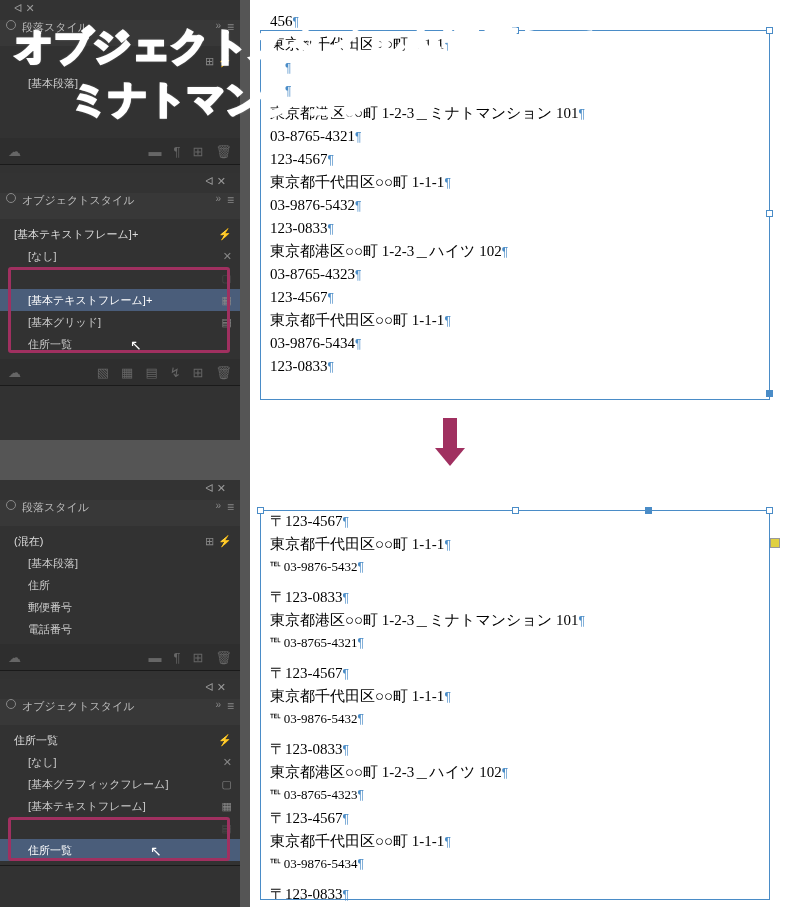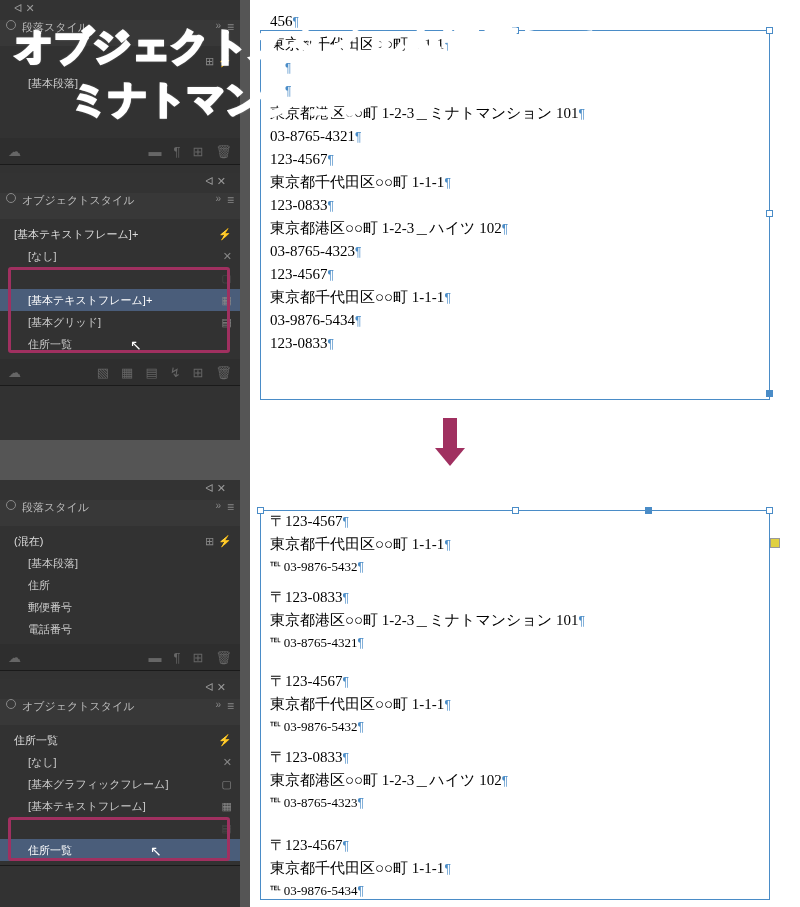--- a/index.html
+++ b/index.html
@@ -129,20 +129,21 @@
   <div class="doc-area" style="height:560px">
     <div id="doc1">
         <div class="line">456<span class="para-mark">¶</span></div>
         <div class="line">東京都千代田区○○町 1-1-1<span class="para-mark">¶</span></div>
         <div class="line">　<span class="para-mark">¶</span></div>
         <div class="line">　<span class="para-mark">¶</span></div>
         <div class="line">東京都港区○○町 1-2-3＿ミナトマンション 101<span class="para-mark">¶</span></div>
         <div class="line">03-8765-4321<span class="para-mark">¶</span></div>
         <div class="line">123-4567<span class="para-mark">¶</span></div>
         <div class="line">東京都千代田区○○町 1-1-1<span class="para-mark">¶</span></div>
+        <div class="line">03-9876-5432<span class="para-mark">¶</span></div>
         <div class="line">123-0833<span class="para-mark">¶</span></div>
         <div class="line">東京都港区○○町 1-2-3＿ハイツ 102<span class="para-mark">¶</span></div>
         <div class="line">03-8765-4323<span class="para-mark">¶</span></div>
         <div class="line">123-4567<span class="para-mark">¶</span></div>
         <div class="line">東京都千代田区○○町 1-1-1<span class="para-mark">¶</span></div>
         <div class="line">03-9876-5434<span class="para-mark">¶</span></div>
         <div class="line">123-0833<span class="para-mark">¶</span></div>
       </div>
     <div class="frame-border" style="left:10px;top:30px;width:510px;height:370px"></div>
     <div class="handle" style="left:262px;top:27px"></div>
@@ -234,27 +235,27 @@
       </div>
     </div>
   </div>
   <div class="doc-area" style="height:427px;padding-top:30px">
     <div id="doc2">
         <div class="line">〒123-4567<span class="para-mark">¶</span></div>
         <div class="line">東京都千代田区○○町 1-1-1<span class="para-mark">¶</span></div>
         <div class="line sm" style="margin-bottom: 8px;">℡ 03-9876-5432<span class="para-mark">¶</span></div>
         <div class="line">〒123-0833<span class="para-mark">¶</span></div>
         <div class="line">東京都港区○○町 1-2-3＿ミナトマンション 101<span class="para-mark">¶</span></div>
-        <div class="line sm" style="margin-bottom: 16px;">℡ 03-8765-4321<span class="para-mark">¶</span></div>
+        <div class="line sm" style="margin-bottom: 8px;">℡ 03-8765-4321<span class="para-mark">¶</span></div>
         <div class="line">〒123-4567<span class="para-mark">¶</span></div>
         <div class="line">東京都千代田区○○町 1-1-1<span class="para-mark">¶</span></div>
         <div class="line sm" style="margin-bottom: 8px;">℡ 03-9876-5432<span class="para-mark">¶</span></div>
         <div class="line">〒123-0833<span class="para-mark">¶</span></div>
         <div class="line">東京都港区○○町 1-2-3＿ハイツ 102<span class="para-mark">¶</span></div>
-        <div class="line sm" style="margin-bottom: 20px;">℡ 03-8765-4323<span class="para-mark">¶</span></div>
+        <div class="line sm" style="margin-bottom: 1px;">℡ 03-8765-4323<span class="para-mark">¶</span></div>
         <div class="line">〒123-4567<span class="para-mark">¶</span></div>
         <div class="line">東京都千代田区○○町 1-1-1<span class="para-mark">¶</span></div>
         <div class="line sm" style="margin-bottom: 8px;">℡ 03-9876-5434<span class="para-mark">¶</span></div>
         <div class="line">〒123-0833<span class="para-mark">¶</span></div>
       </div>
     <div class="frame-border" style="left:10px;top:30px;width:510px;height:390px"></div>
     <div class="handle" style="left:7px;top:27px"></div>
     <div class="handle" style="left:262px;top:27px"></div>
     <div class="handle filled" style="left:395px;top:27px"></div>
     <div class="handle" style="left:516px;top:27px"></div>

